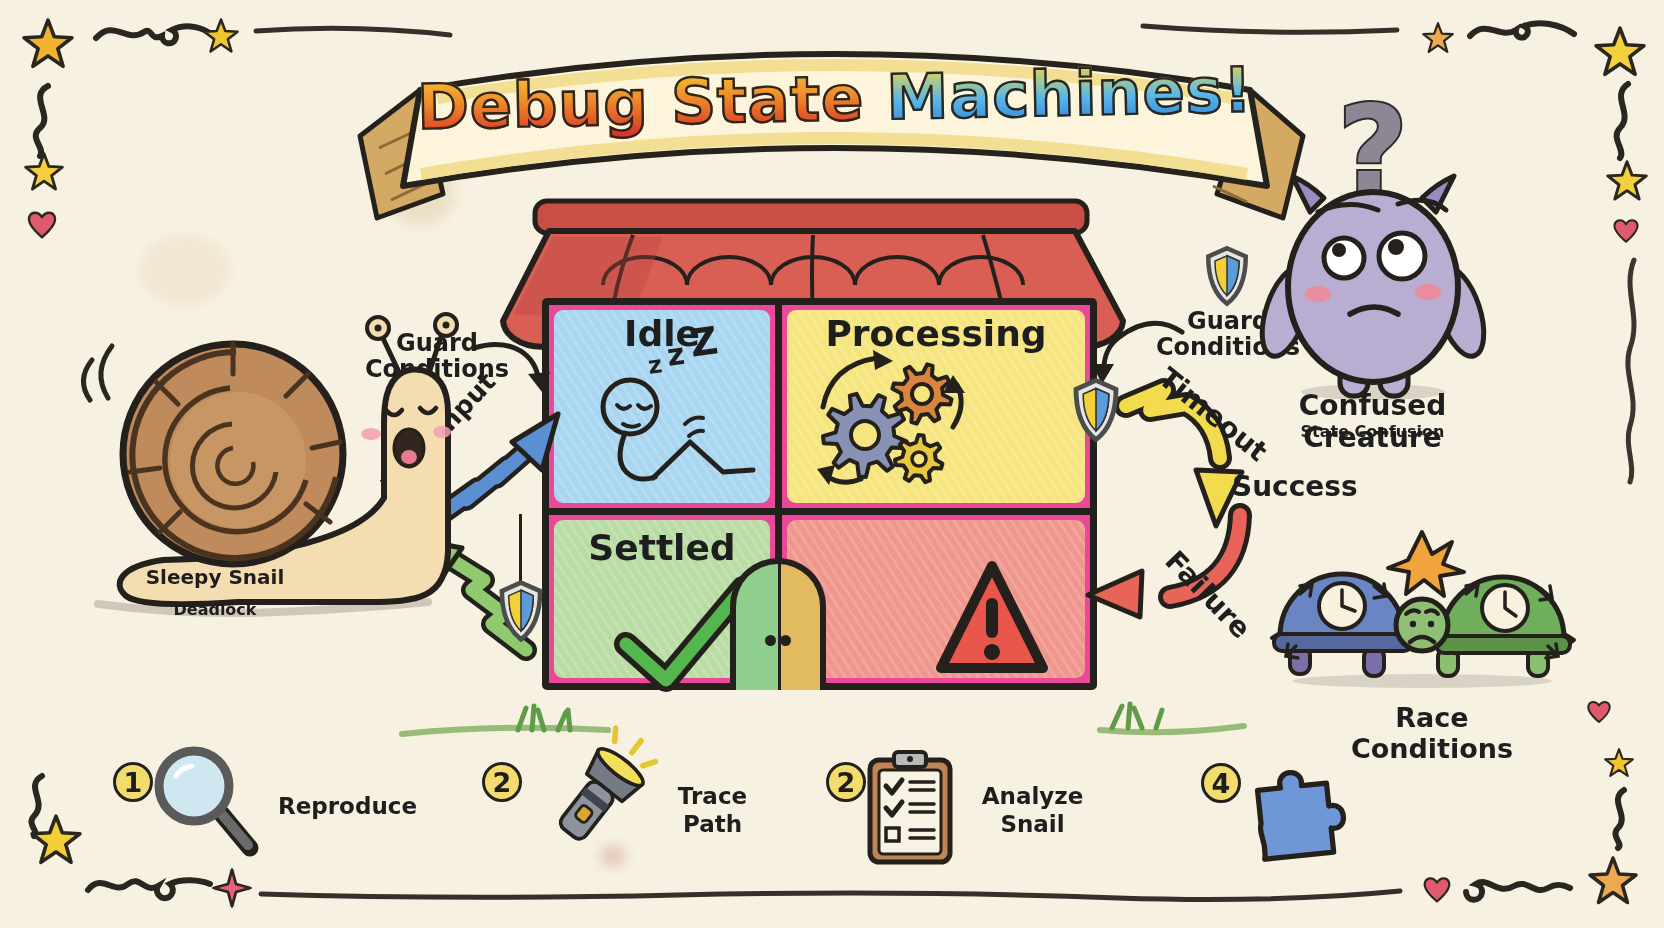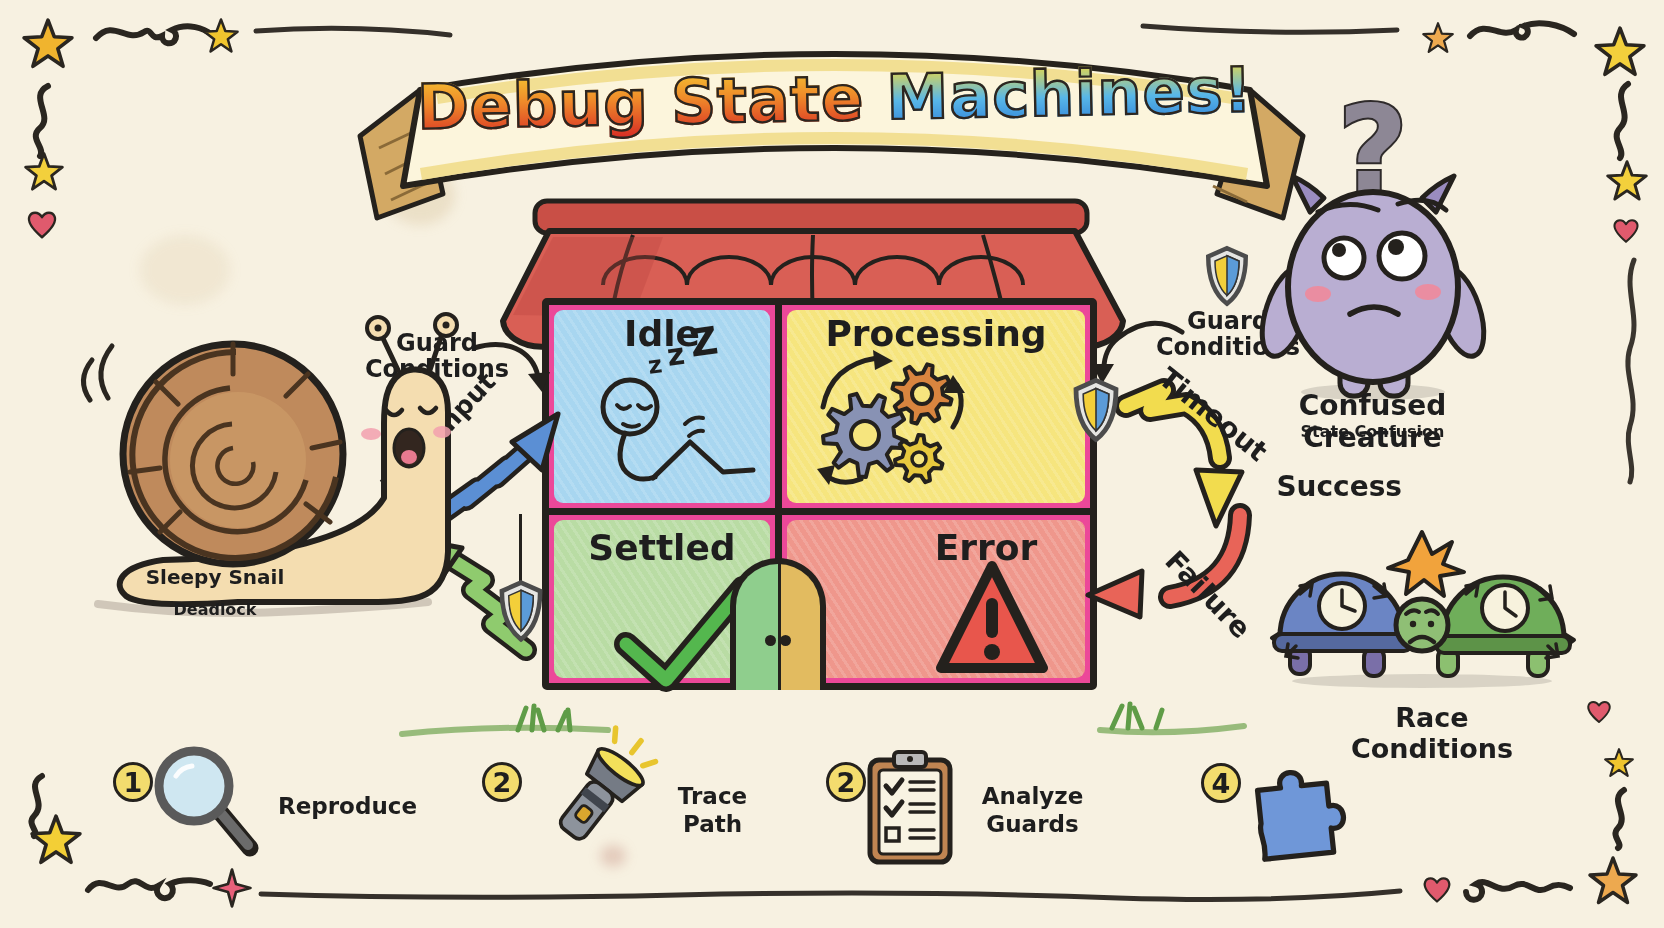--- a/index.html
+++ b/index.html
@@ -162,21 +162,20 @@
     <div class="cell" style="left:233px;top:0;width:308px;height:203px;">
       <div class="fill" style="background-color:#f6e57e;"></div>
       <div class="abs state-label" style="left:0;top:8px;width:100%;">Processing</div>
     </div>
     <div class="cell" style="left:0;top:210px;width:226px;height:168px;">
       <div class="fill" style="background-color:#b9dca4;"></div>
       <div class="abs state-label" style="left:0;top:12px;width:100%;">Settled</div>
     </div>
     <div class="cell" style="left:233px;top:210px;width:308px;height:168px;">
       <div class="fill" style="background-color:#ef978c;"></div>
-      <div class="abs state-label" style="left:100px;top:12px;width:208px;">Error</div>
     </div>
     <div class="vdiv"></div>
     <div class="hdiv"></div>
   </div>
 
   <div class="abs zzz" style="left:648px;top:338px;width:110px;">
     <span style="font-size:24px;">z</span>
     <span style="font-size:30px;position:relative;top:-8px;">z</span>
     <span style="font-size:38px;position:relative;top:-18px;">Z</span>
   </div>
@@ -281,21 +280,21 @@
   <div class="abs guard" style="left:352px;top:330px;width:170px;">
     <div>Guard</div>
     <div>Conditions</div>
   </div>
   <div class="abs guard" style="left:1143px;top:308px;width:170px;">
     <div>Guard</div>
     <div>Conditions</div>
   </div>
   <div class="abs rotlabel" style="left:348px;top:418px;width:180px;transform:rotate(-47deg);">User Input</div>
   <div class="abs rotlabel" style="left:1128px;top:398px;width:170px;transform:rotate(39deg);font-size:28px;">Timeout</div>
-  <div class="abs rotlabel" style="left:1232px;top:470px;width:170px;text-align:right;font-size:28px;">Success</div>
+  <div class="abs rotlabel" style="left:1232px;top:470px;width:170px;text-align:left;font-size:28px;">Success</div>
   <div class="abs rotlabel" style="left:1128px;top:578px;width:160px;transform:rotate(46deg);font-size:28px;">Failure</div>
 
   <svg class="abs" style="left:68px;top:312px;" width="430" height="300" viewBox="0 0 430 300">
     <path d="M30,292 q90,12 180,8 q90,-4 150,-10" fill="none" stroke="#b5ac9e" stroke-width="8" stroke-linecap="round" opacity=".6"></path>
     <path d="M24,48 q-16,20 -2,40 M44,34 q-20,26 -4,52" fill="none" stroke="#2a2620" stroke-width="5" stroke-linecap="round"></path>
 
     <path d="M95,248 C52,254 44,272 58,284 C74,296 140,292 170,290 L300,290 C350,290 378,286 380,240 L380,100 C380,56 346,52 332,62 C318,72 316,92 316,112 L316,186 C292,226 205,246 95,248 Z" fill="#f4ddb0" stroke="#24211d" stroke-width="6" stroke-linejoin="round"></path>
 
     <path d="M330,58 L312,20 M362,58 L376,16" stroke="#24211d" stroke-width="5" stroke-linecap="round"></path>
     <circle cx="310" cy="16" r="11" fill="#f4ddb0" stroke="#24211d" stroke-width="4"></circle>
@@ -419,21 +418,21 @@
     <rect x="4" y="10" width="80" height="102" rx="9" fill="#c08552" stroke="#24211d" stroke-width="5"></rect>
     <rect x="13" y="20" width="62" height="84" rx="4" fill="#f8f3e2" stroke="#24211d" stroke-width="3"></rect>
     <rect x="28" y="2" width="32" height="15" rx="4" fill="#b9b9b9" stroke="#24211d" stroke-width="4"></rect>
     <circle cx="44" cy="9" r="3" fill="#24211d"></circle>
     <path d="M20,36 l6,7 l10,-13 M20,58 l6,7 l10,-13" fill="none" stroke="#24211d" stroke-width="5" stroke-linecap="round" stroke-linejoin="round"></path>
     <rect x="20" y="78" width="13" height="13" fill="none" stroke="#24211d" stroke-width="3.5"></rect>
     <path d="M44,32 h24 M44,40 h24 M44,54 h24 M44,62 h24 M44,80 h24 M44,88 h24" stroke="#24211d" stroke-width="3.5" stroke-linecap="round"></path>
   </svg>
   <div class="abs steplabel" style="left:930px;top:782px;width:205px;">
     <div>Analyze</div>
-      <div>Guards</div>
+      <div>Snail</div>
   </div>
 
   <div class="abs stepnum" style="left:1201px;top:763px;">4</div>
   <svg class="abs" style="left:1248px;top:752px;" width="105" height="110" viewBox="0 0 100 100">
     <g transform="rotate(-6 50 60)">
       <path d="M12,30 L34,30 C30,12 58,12 54,30 L78,30 L78,52 C95,48 95,78 78,73 L78,96 L12,96 C16,78 8,72 12,62 Z" fill="#6f97d8" stroke="#24211d" stroke-width="5" stroke-linejoin="round"></path>
     </g>
   </svg>
 
 </div>

